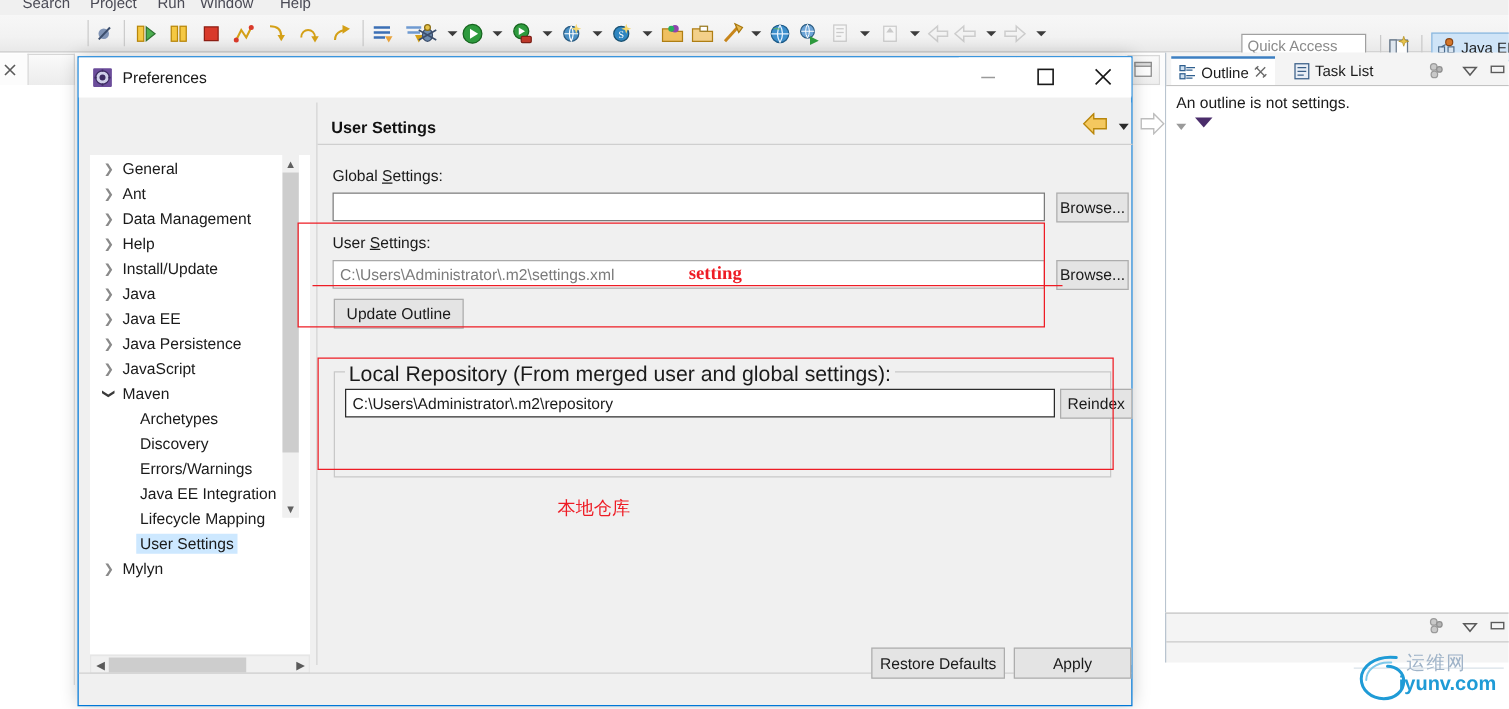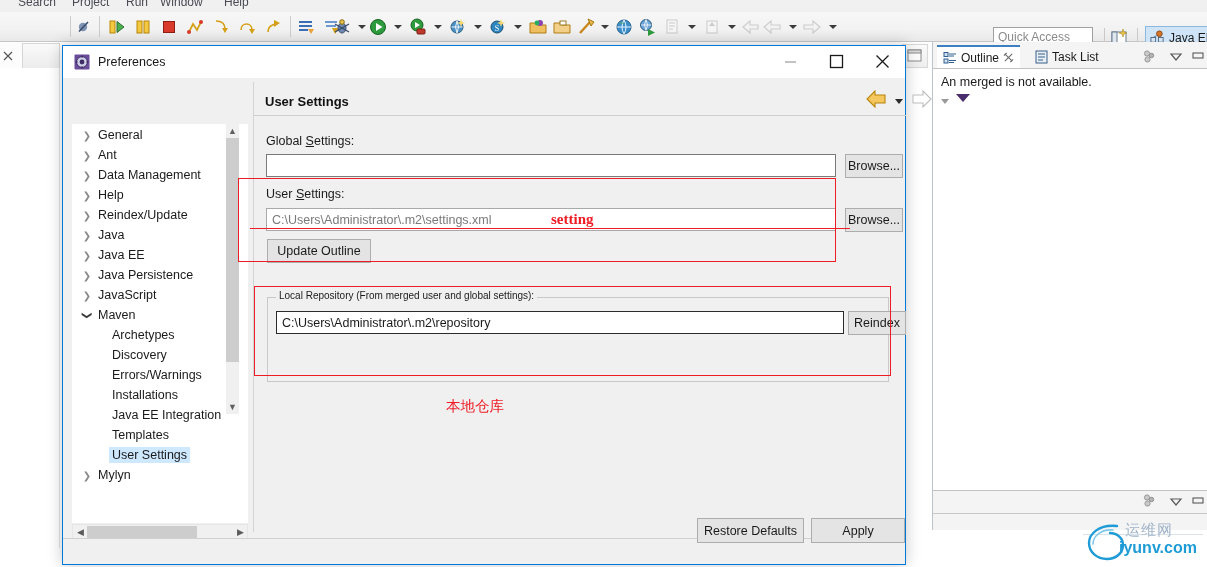--- a/index.html
+++ b/index.html
@@ -179,21 +179,21 @@
   .btn {
     position:absolute; height:24px; background:#e4e4e4;
     border:1px solid #adadad; font-size:12.5px; color:#1a1a1a;
     display:flex; align-items:center; justify-content:center; padding:0 8px;
     white-space:nowrap;
   }
   .grp {
     position:absolute; border:1px solid #c8c8c8; background:transparent;
   }
   .grp-title {
-    position:absolute; font-size:10px; color:#1a1a1a; background:#f0f0f0;
+    position:absolute; font-size:17px; color:#1a1a1a; background:#f0f0f0;
     padding:0 3px; white-space:nowrap;
   }
 
   .dlg-hr { position:absolute; left:0; top:492px; width:842px; height:1px; background:#d0d0d0; }
 
   
   .anno-box { position:absolute; border:1px solid #ee1c25; pointer-events:none; }
   .anno-line { position:absolute; height:1px; background:#ee1c25; }
   .anno-txt {
     position:absolute; color:#ee1c25; white-space:nowrap;
@@ -428,21 +428,21 @@
       </svg>
       <svg class="rv-tool" style="left:236px;" width="14" height="14" viewBox="0 0 14 14">
         <polygon points="2,5 12,5 7,11" fill="none" stroke="#5a5a5a" stroke-width="1.2"></polygon>
       </svg>
       <svg class="rv-tool" style="left:258px;" width="14" height="14" viewBox="0 0 14 14">
         <rect x="2" y="4" width="10" height="5" fill="none" stroke="#5a5a5a" stroke-width="1.1"></rect>
       </svg>
     </div>
     <div class="rv-underline"></div>
     <div class="rv-body">
-      <div class="rv-msg">An merged is not available.</div>
+      <div class="rv-msg">An outline is not settings.</div>
     </div>
   </div>
   <div class="rv2">
     <svg style="position:absolute;left:208px;top:2px;" width="16" height="16" viewBox="0 0 16 16">
       <circle cx="6" cy="4.5" r="2.6" fill="#c9c9c9" stroke="#9a9a9a"></circle>
       <circle cx="10.5" cy="6.5" r="2.2" fill="#b5b5b5" stroke="#8f8f8f"></circle>
       <circle cx="6.5" cy="10.5" r="2.6" fill="#c9c9c9" stroke="#9a9a9a"></circle>
     </svg>
     <svg style="position:absolute;left:236px;top:3px;" width="14" height="14" viewBox="0 0 14 14">
       <polygon points="2,5 12,5 7,11" fill="none" stroke="#5a5a5a" stroke-width="1.2"></polygon>
@@ -503,21 +503,21 @@
           <span class="tlabel">Data Management</span>
         </div>
         <div class="trow">
           <span style="width: 6px; flex: 0 0 auto;"></span>
           <span class="tarrow">❯</span>
           <span class="tlabel">Help</span>
         </div>
         <div class="trow">
           <span style="width: 6px; flex: 0 0 auto;"></span>
           <span class="tarrow">❯</span>
-          <span class="tlabel">Reindex/Update</span>
+          <span class="tlabel">Install/Update</span>
         </div>
         <div class="trow">
           <span style="width: 6px; flex: 0 0 auto;"></span>
           <span class="tarrow">❯</span>
           <span class="tlabel">Java</span>
         </div>
         <div class="trow">
           <span style="width: 6px; flex: 0 0 auto;"></span>
           <span class="tarrow">❯</span>
           <span class="tlabel">Java EE</span>
@@ -548,31 +548,26 @@
           <span class="tlabel">Discovery</span>
         </div>
         <div class="trow">
           <span style="width: 36px; flex: 0 0 auto;"></span>
           <span class="tarrow" style="width: 0px;"></span>
           <span class="tlabel">Errors/Warnings</span>
         </div>
         <div class="trow">
           <span style="width: 36px; flex: 0 0 auto;"></span>
           <span class="tarrow" style="width: 0px;"></span>
-          <span class="tlabel">Installations</span>
+          <span class="tlabel">Java EE Integration</span>
         </div>
         <div class="trow">
           <span style="width: 36px; flex: 0 0 auto;"></span>
           <span class="tarrow" style="width: 0px;"></span>
-          <span class="tlabel">Java EE Integration</span>
-        </div>
-        <div class="trow">
-          <span style="width: 36px; flex: 0 0 auto;"></span>
-          <span class="tarrow" style="width: 0px;"></span>
-          <span class="tlabel">Templates</span>
+          <span class="tlabel">Lifecycle Mapping</span>
         </div>
         <div class="trow sel">
           <span style="width: 36px; flex: 0 0 auto;"></span>
           <span class="tarrow" style="width: 0px;"></span>
           <span class="tlabel">User Settings</span>
         </div>
         <div class="trow">
           <span style="width: 6px; flex: 0 0 auto;"></span>
           <span class="tarrow">❯</span>
           <span class="tlabel">Mylyn</span>

